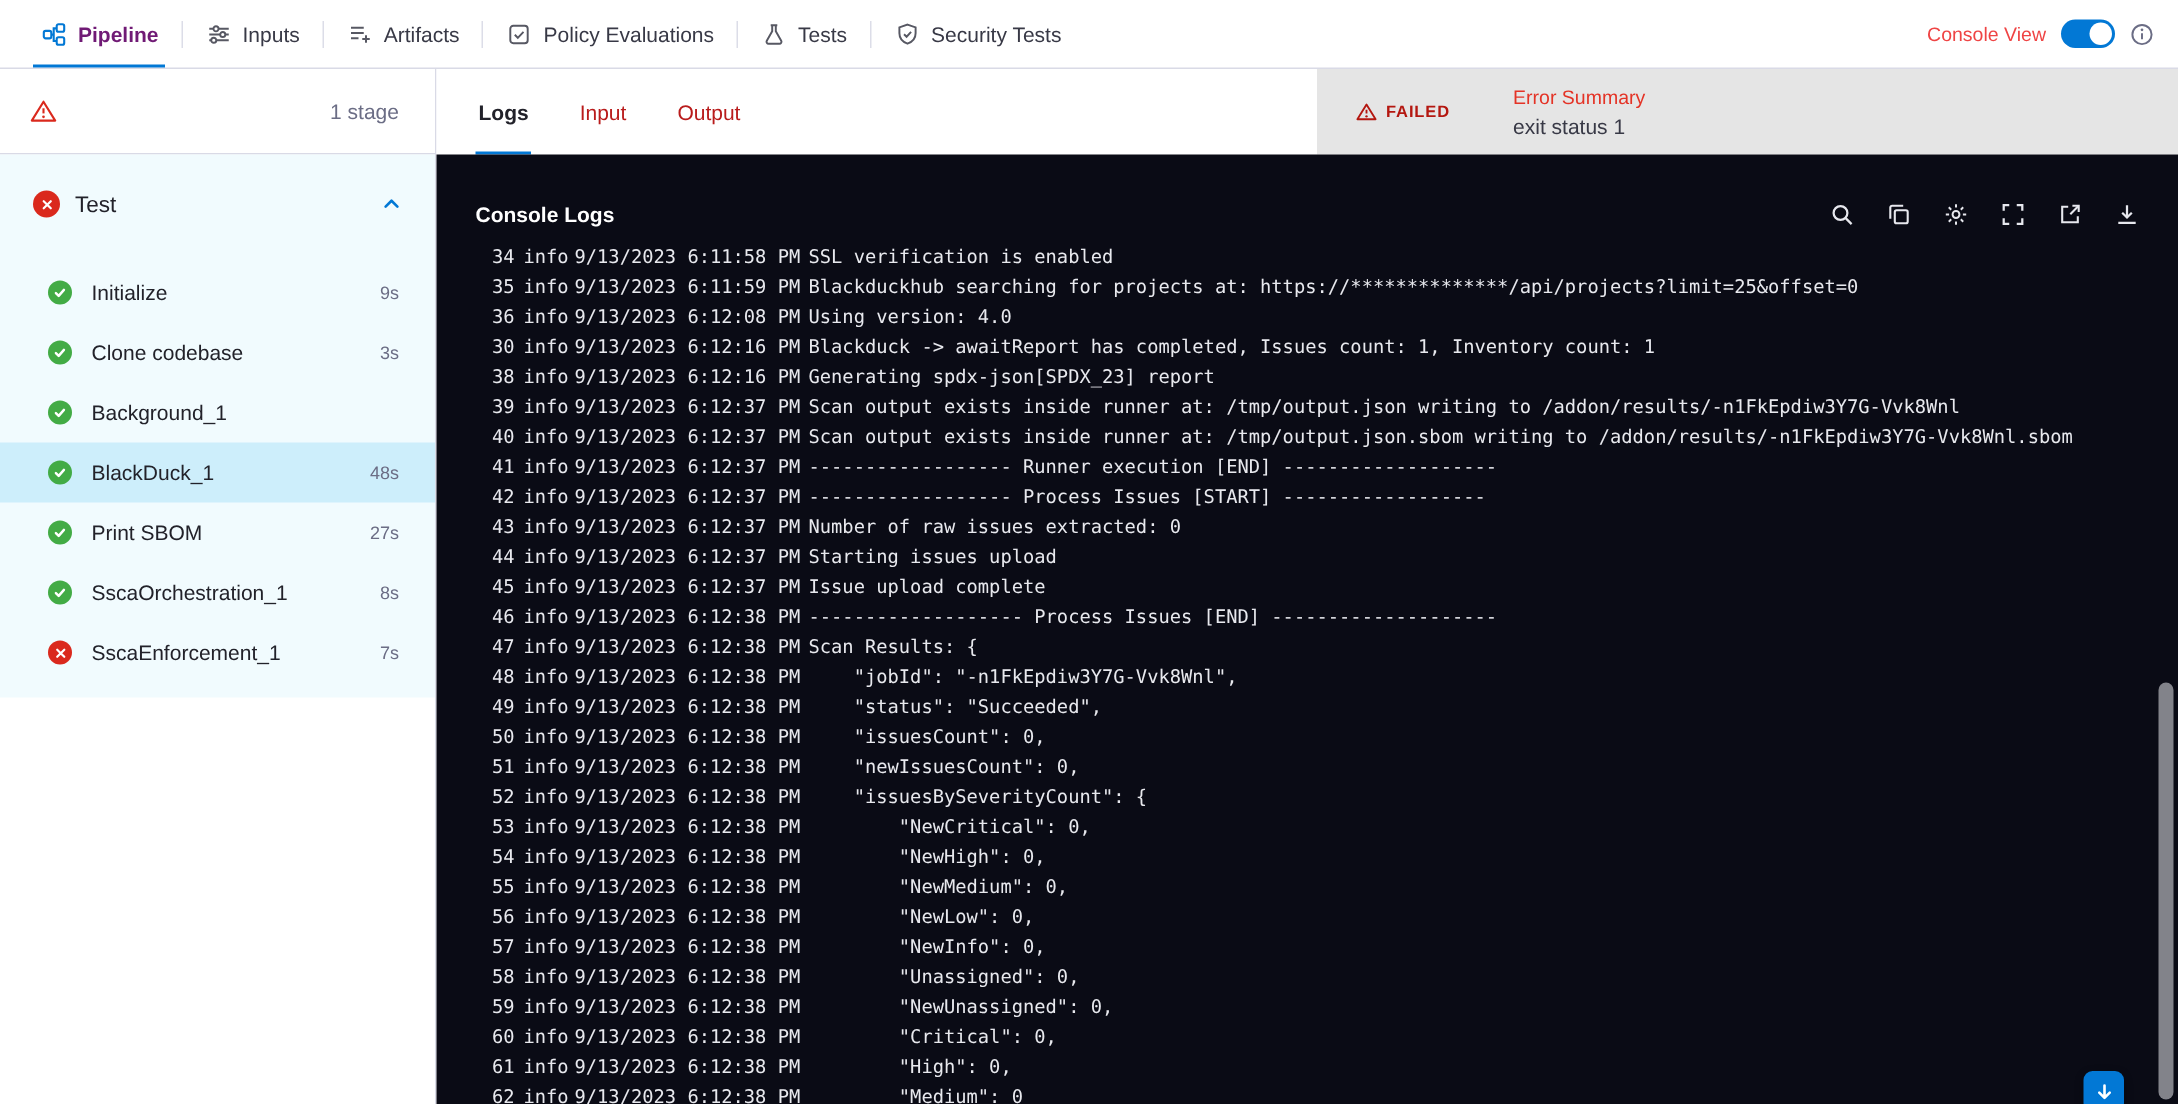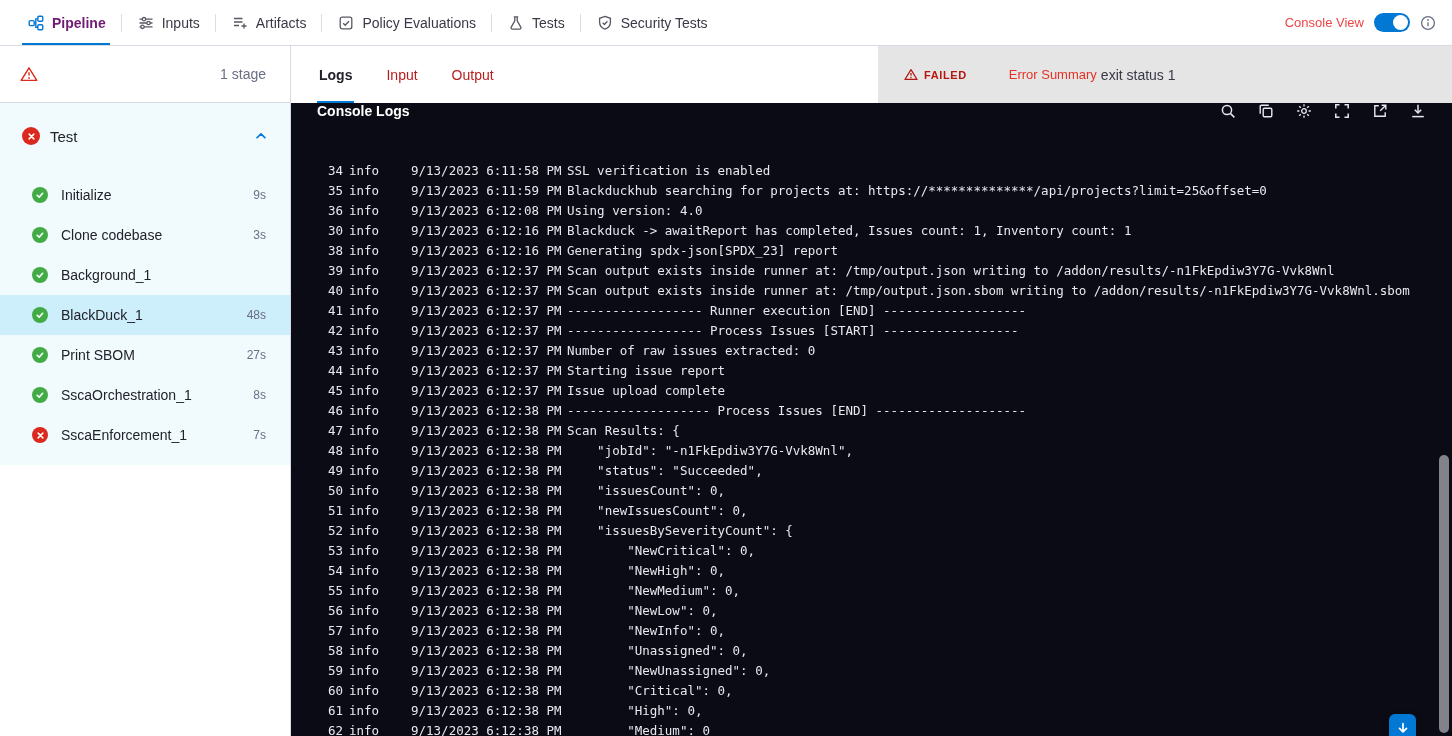--- a/index.html
+++ b/index.html
@@ -44,35 +44,35 @@
 
   
   .main{flex:1;min-width:0;display:flex;flex-direction:column}
   .main-tabbar{height:57px;flex:none;display:flex;align-items:center;padding-left:28px;position:relative;background:#fff}
   .log-tabs{display:flex;gap:34px;height:100%}
   .main-tab{display:flex;align-items:center;height:100%;font-size:14px;color:#b91c1c;cursor:pointer;position:relative}
   .main-tab.active{color:#22222a;font-weight:700}
   .main-tab.active::after{content:"";position:absolute;left:-2px;right:-2px;bottom:0;height:2px;background:#0278d5}
   .error-banner{position:absolute;top:0;right:0;bottom:0;width:574px;background:#e5e5e5;display:flex;align-items:center;padding-left:26px;gap:42px}
   .failed-badge{display:flex;align-items:center;gap:6px;font-size:11px;font-weight:700;letter-spacing:.6px;color:#b41710}
-  .error-texts{display:flex;flex-direction:row;gap:4px}
+  .error-texts{display:flex;flex-direction:column;gap:4px}
   .error-title{font-size:13px;color:#e43326}
   .error-msg{font-size:14px;color:#383946}
 
   
   .console{flex:1;background:#0a0b15;position:relative;overflow:hidden;display:flex;flex-direction:column}
-  .console-header{height:48px;flex:none;display:flex;align-items:flex-start;padding:0 26px}
+  .console-header{height:48px;flex:none;display:flex;align-items:flex-end;padding:0 26px}
   .console-title{color:#fff;font-size:14px;font-weight:700}
   .console-actions{margin-left:auto;display:flex;gap:22px}
   .cbtn{background:none;border:none;color:#e7e8ee;cursor:pointer;padding:0;line-height:0}
   .log-body{flex:1;overflow:hidden;padding:10px 0 0 36px;font-family:"DejaVu Sans Mono",monospace;font-size:12.5px;color:#e8e9ee}
   .log-row{display:flex;height:20px;line-height:20px;white-space:pre}
   .ln{width:16px;text-align:right;flex:none}
   .lvl{margin-left:6px;width:34px;flex:none}
-  .ltime{margin-left:28px;width:156px;flex:none}
+  .ltime{width:156px;flex:none}
   .lmsg{flex:none}
   .scroll-thumb{position:absolute;right:3px;top:352px;width:10px;height:278px;border-radius:6px;background:#8f9097;opacity:.9;cursor:pointer}
   .scroll-bottom{position:absolute;right:36px;bottom:-5px;width:27px;height:27px;border-radius:6px;background:#0278d5;border:none;display:flex;align-items:center;justify-content:center;cursor:pointer;box-shadow:0 2px 6px rgba(0,0,0,.4)}
 </style>
 </head>
 <body>
 
 <div class="topbar">
   <div class="nav-tabs">
       <div class="nav-tab active">
@@ -322,21 +322,21 @@
             <div class="log-row"><span class="ln">34</span><span class="lvl">info</span><span class="ltime">9/13/2023 6:11:58 PM</span><span class="lmsg">SSL verification is enabled</span></div>
             <div class="log-row"><span class="ln">35</span><span class="lvl">info</span><span class="ltime">9/13/2023 6:11:59 PM</span><span class="lmsg">Blackduckhub searching for projects at: https://**************/api/projects?limit=25&amp;offset=0</span></div>
             <div class="log-row"><span class="ln">36</span><span class="lvl">info</span><span class="ltime">9/13/2023 6:12:08 PM</span><span class="lmsg">Using version: 4.0</span></div>
             <div class="log-row"><span class="ln">30</span><span class="lvl">info</span><span class="ltime">9/13/2023 6:12:16 PM</span><span class="lmsg">Blackduck -&gt; awaitReport has completed, Issues count: 1, Inventory count: 1</span></div>
             <div class="log-row"><span class="ln">38</span><span class="lvl">info</span><span class="ltime">9/13/2023 6:12:16 PM</span><span class="lmsg">Generating spdx-json[SPDX_23] report</span></div>
             <div class="log-row"><span class="ln">39</span><span class="lvl">info</span><span class="ltime">9/13/2023 6:12:37 PM</span><span class="lmsg">Scan output exists inside runner at: /tmp/output.json writing to /addon/results/-n1FkEpdiw3Y7G-Vvk8Wnl</span></div>
             <div class="log-row"><span class="ln">40</span><span class="lvl">info</span><span class="ltime">9/13/2023 6:12:37 PM</span><span class="lmsg">Scan output exists inside runner at: /tmp/output.json.sbom writing to /addon/results/-n1FkEpdiw3Y7G-Vvk8Wnl.sbom</span></div>
             <div class="log-row"><span class="ln">41</span><span class="lvl">info</span><span class="ltime">9/13/2023 6:12:37 PM</span><span class="lmsg">------------------ Runner execution [END] -------------------</span></div>
             <div class="log-row"><span class="ln">42</span><span class="lvl">info</span><span class="ltime">9/13/2023 6:12:37 PM</span><span class="lmsg">------------------ Process Issues [START] ------------------</span></div>
             <div class="log-row"><span class="ln">43</span><span class="lvl">info</span><span class="ltime">9/13/2023 6:12:37 PM</span><span class="lmsg">Number of raw issues extracted: 0</span></div>
-            <div class="log-row"><span class="ln">44</span><span class="lvl">info</span><span class="ltime">9/13/2023 6:12:37 PM</span><span class="lmsg">Starting issue report</span></div>
+            <div class="log-row"><span class="ln">44</span><span class="lvl">info</span><span class="ltime">9/13/2023 6:12:37 PM</span><span class="lmsg">Starting issues upload</span></div>
             <div class="log-row"><span class="ln">45</span><span class="lvl">info</span><span class="ltime">9/13/2023 6:12:37 PM</span><span class="lmsg">Issue upload complete</span></div>
             <div class="log-row"><span class="ln">46</span><span class="lvl">info</span><span class="ltime">9/13/2023 6:12:38 PM</span><span class="lmsg">------------------- Process Issues [END] --------------------</span></div>
             <div class="log-row"><span class="ln">47</span><span class="lvl">info</span><span class="ltime">9/13/2023 6:12:38 PM</span><span class="lmsg">Scan Results: {</span></div>
             <div class="log-row"><span class="ln">48</span><span class="lvl">info</span><span class="ltime">9/13/2023 6:12:38 PM</span><span class="lmsg">    "jobId": "-n1FkEpdiw3Y7G-Vvk8Wnl",</span></div>
             <div class="log-row"><span class="ln">49</span><span class="lvl">info</span><span class="ltime">9/13/2023 6:12:38 PM</span><span class="lmsg">    "status": "Succeeded",</span></div>
             <div class="log-row"><span class="ln">50</span><span class="lvl">info</span><span class="ltime">9/13/2023 6:12:38 PM</span><span class="lmsg">    "issuesCount": 0,</span></div>
             <div class="log-row"><span class="ln">51</span><span class="lvl">info</span><span class="ltime">9/13/2023 6:12:38 PM</span><span class="lmsg">    "newIssuesCount": 0,</span></div>
             <div class="log-row"><span class="ln">52</span><span class="lvl">info</span><span class="ltime">9/13/2023 6:12:38 PM</span><span class="lmsg">    "issuesBySeverityCount": {</span></div>
             <div class="log-row"><span class="ln">53</span><span class="lvl">info</span><span class="ltime">9/13/2023 6:12:38 PM</span><span class="lmsg">        "NewCritical": 0,</span></div>
             <div class="log-row"><span class="ln">54</span><span class="lvl">info</span><span class="ltime">9/13/2023 6:12:38 PM</span><span class="lmsg">        "NewHigh": 0,</span></div>

